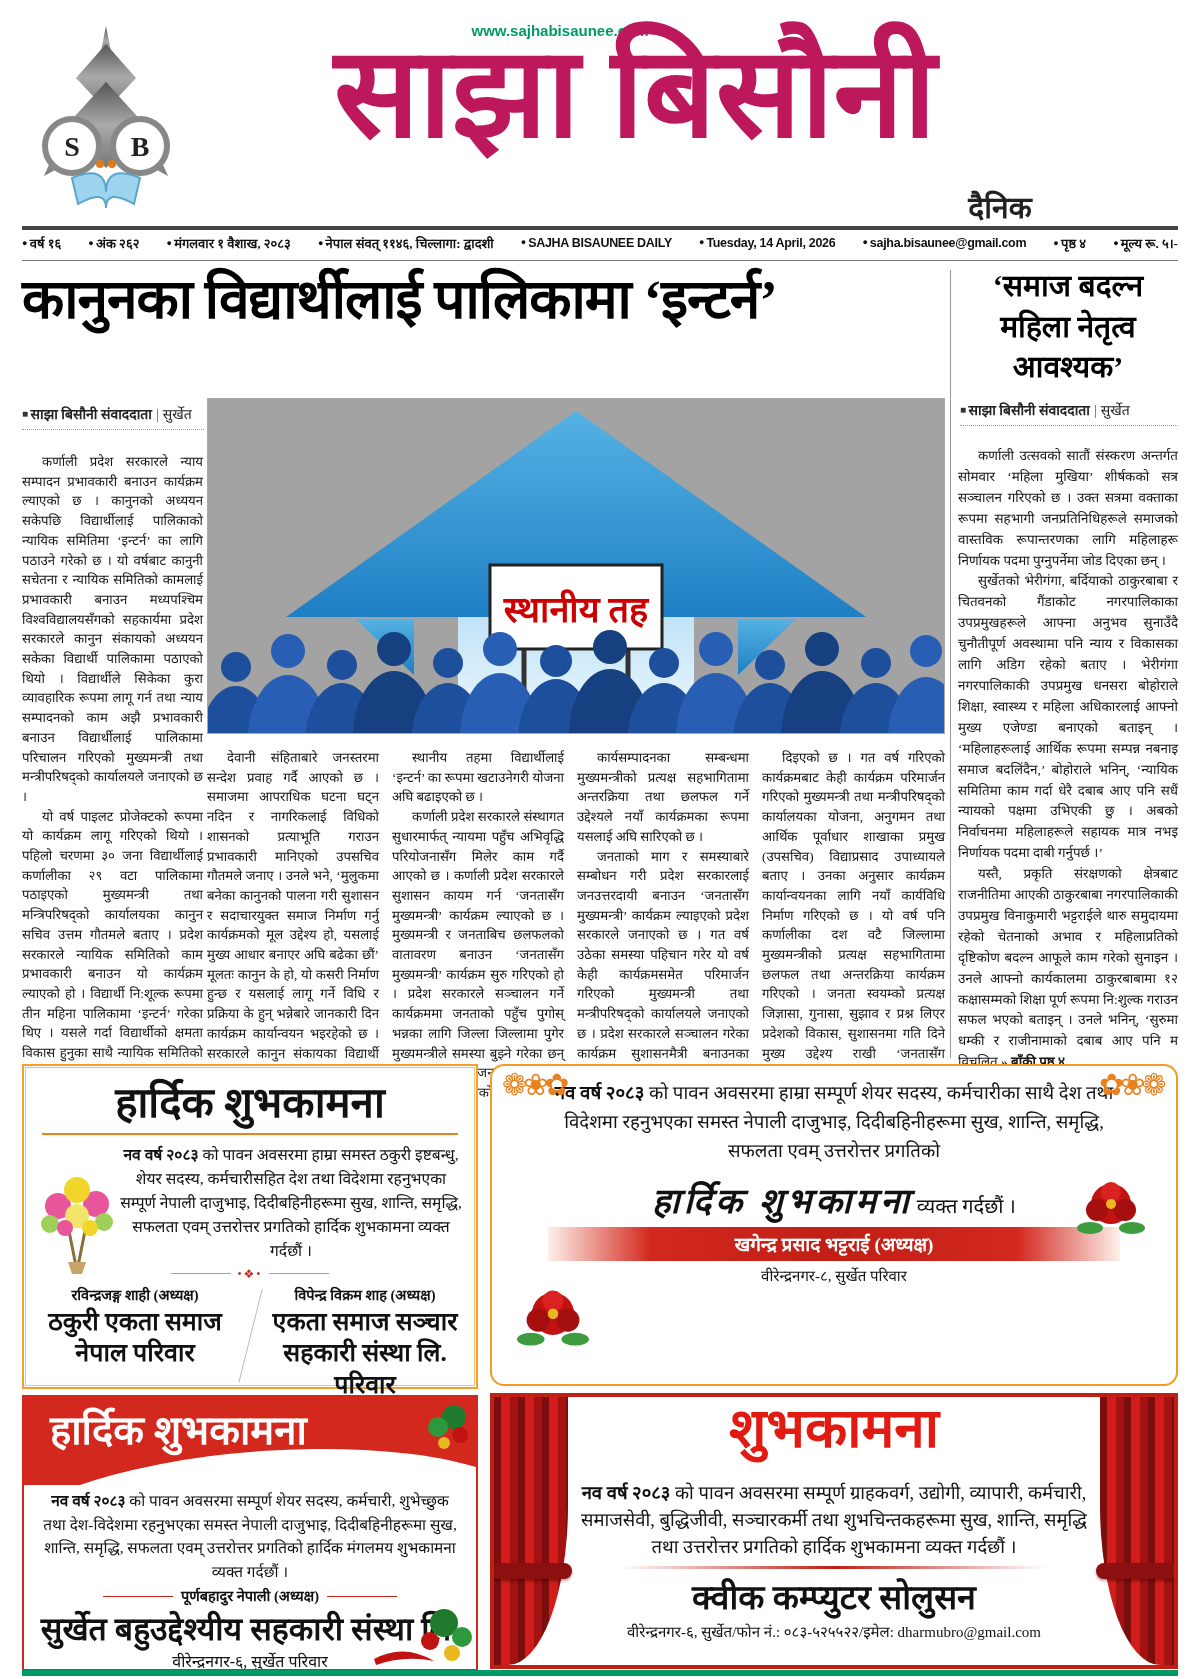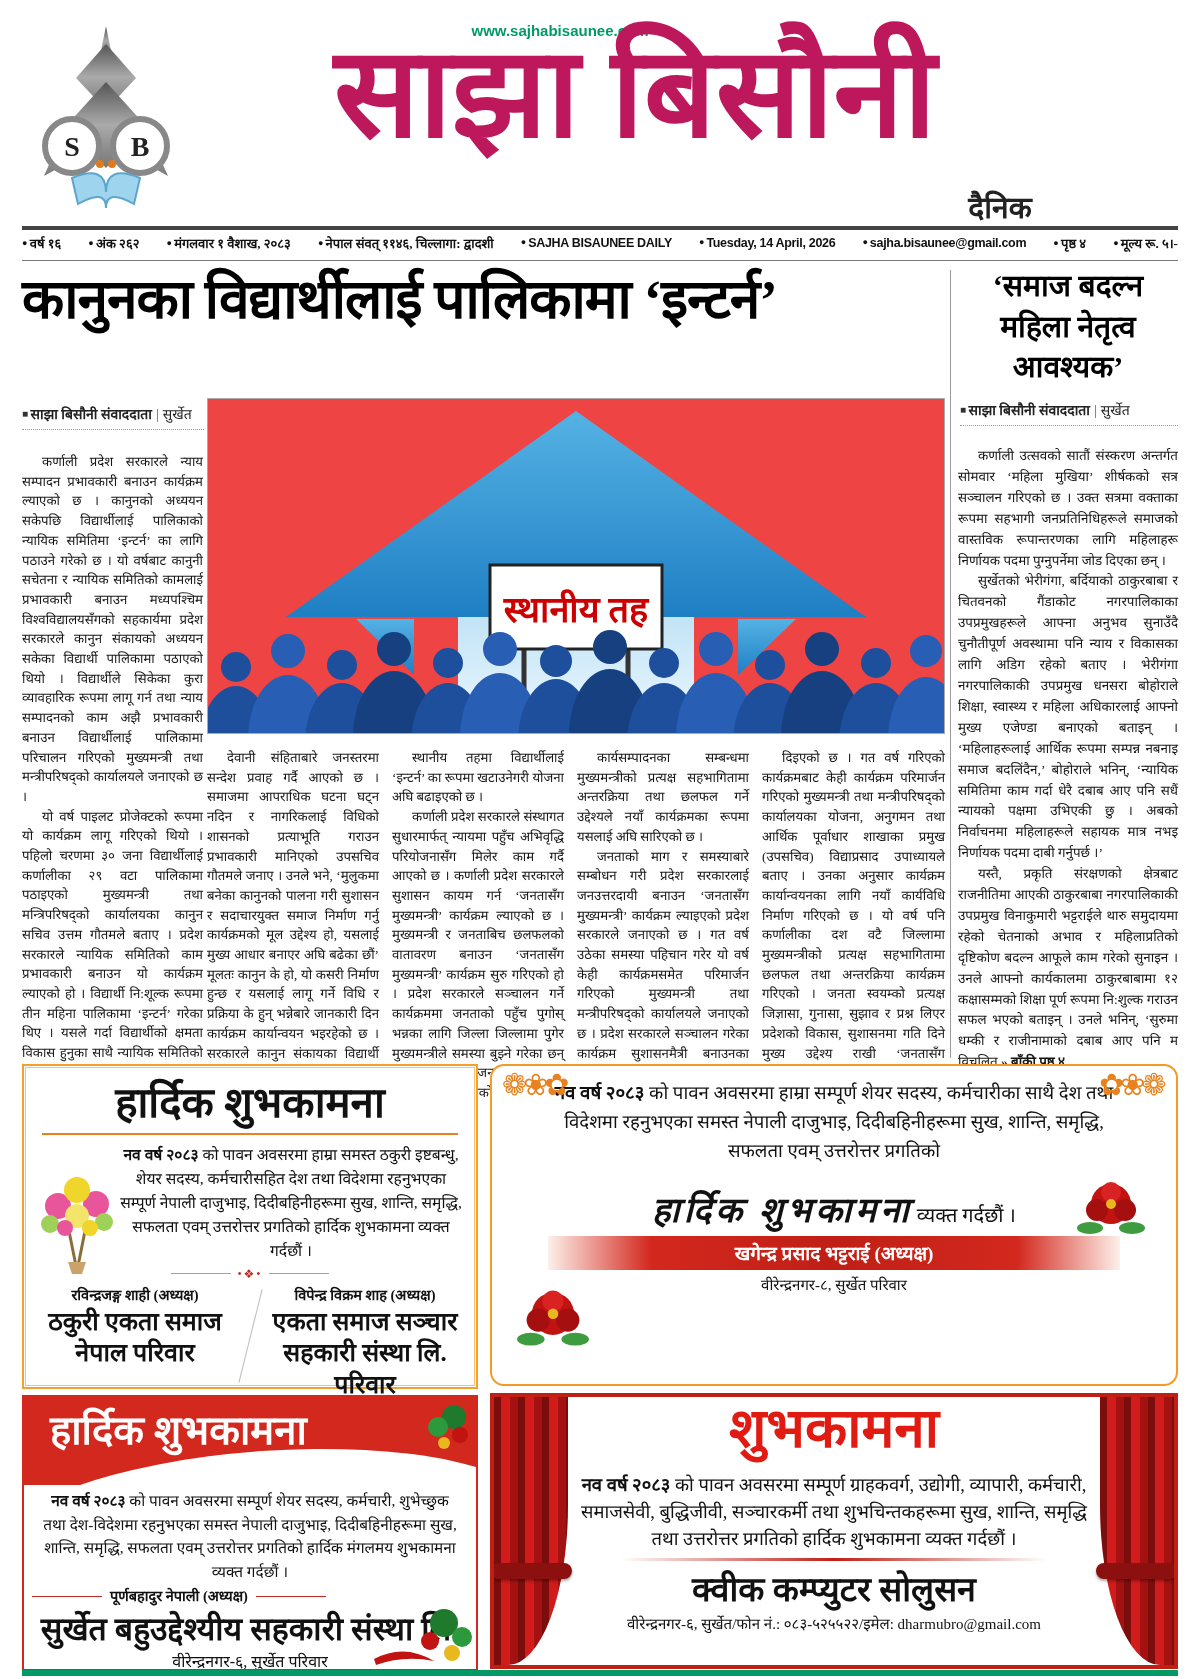--- a/index.html
+++ b/index.html
@@ -37,21 +37,21 @@
 
   .colx{position:absolute;font-size:13.2px;line-height:19.7px;text-align:justify;color:#161616;}
   .colx p{margin:0;text-indent:20px;}
   .col1{left:22px;top:452px;width:181px;height:608px;}
   .col2{left:207px;top:748px;width:172px;height:312px;}
   .col3{left:392px;top:748px;width:172px;height:312px;}
   .col4{left:577px;top:748px;width:172px;height:312px;}
   .col5{left:762px;top:748px;width:183px;height:312px;}
 
   .lead-image{position:absolute;left:207px;top:398px;width:738px;height:336px;
-    border:1px solid #aaa;background:#ef4444;box-sizing:border-box;overflow:hidden;}
+    border:1px solid #aaa;background:#a3a3a3;box-sizing:border-box;overflow:hidden;}
 
   .v-divider{position:absolute;left:950px;top:270px;width:1px;height:788px;background:#999;}
 
   
   .side-headline{position:absolute;left:956px;top:266px;width:224px;text-align:center;
     font-size:30px;font-weight:bold;line-height:1.35;color:#000;}
   .side-body{position:absolute;left:958px;top:446px;width:220px;height:612px;
     font-size:13.4px;line-height:20.9px;text-align:justify;color:#161616;}
   .side-body p{margin:0;text-indent:20px;}
   .cont-marker{font-weight:bold;}
@@ -72,55 +72,55 @@
   .ad1-sigs{display:flex;margin:2px 8px 0;position:relative;gap:24px;}
   .ad1-sig{width:50%;text-align:center;}
   .ad1-sig .name{font-size:14.5px;font-weight:bold;}
   .ad1-sig .org{font-size:25px;font-weight:bold;line-height:1.25;margin-top:2px;}
   .ad1-slash{position:absolute;left:50%;top:4px;height:96px;width:1px;background:#bbb;transform:rotate(14deg);}
   .bouquet{position:absolute;left:14px;top:100px;}
 
   
   .ad2{left:490px;top:1064px;width:688px;height:322px;border:2px solid #f59a26;border-radius:14px;}
   .ad2-body{margin:12px 60px 0;text-align:center;font-size:18.6px;line-height:29px;}
-  .ad2-highlight{margin:20px 0 2px;text-align:center;}
+  .ad2-highlight{margin:11px 0 2px;text-align:center;}
   .ad2-highlight .big{font-size:35px;font-weight:bold;letter-spacing:4px;font-style:italic;}
   .ad2-highlight .rest{font-size:20px;}
   .ad2-band{margin:4px 56px;padding:4px 0;text-align:center;color:#fff;font-size:19px;font-weight:bold;
     background:linear-gradient(90deg,#fdf0ea 0%,#d3281e 18%,#c01f15 50%,#d3281e 82%,#fdf0ea 100%);}
   .ad2-org{margin-top:2px;text-align:center;font-size:28px;font-weight:bold;}
   .ad2-addr{text-align:center;font-size:15px;margin-top:1px;}
   .corner-orn{position:absolute;color:#e8821e;font-size:30px;line-height:1;letter-spacing:-4px;}
   .corner-orn.tl{left:10px;top:4px;}
   .corner-orn.tr{right:10px;top:4px;transform:scaleX(-1);}
   .flower{position:absolute;}
 
   
   .ad3{left:22px;top:1395px;width:456px;height:276px;border:2px solid #d3281e;overflow:hidden;}
   .ad3-header{position:relative;height:88px;background:#d3281e;overflow:hidden;}
   .ad3-header .wave{position:absolute;left:-30px;bottom:-46px;width:540px;height:80px;background:#fff;
     border-radius:50% 50% 0 0 / 100% 100% 0 0;transform:rotate(-4deg);}
   .ad3-title{position:relative;color:#fff;font-size:40px;font-weight:bold;padding:4px 0 0 26px;z-index:2;}
   .ad3-body{margin:4px 16px 0;text-align:center;font-size:15.4px;line-height:23.5px;}
-  .ad3-sig{margin-top:2px;font-size:14.5px;font-weight:bold;}
+  .ad3-sig{margin-top:2px;text-align:center;font-size:14.5px;font-weight:bold;}
   .ad3-sig::before,.ad3-sig::after{content:"";display:inline-block;width:70px;border-top:1px solid #c4281c;vertical-align:4px;margin:0 8px;}
   .ad3-org{text-align:center;font-size:32px;font-weight:bold;margin-top:1px;}
   .ad3-addr{text-align:center;font-size:16px;margin-top:1px;}
 
   
   .ad4{left:490px;top:1393px;width:688px;height:276px;border:4px solid #c01f15;overflow:hidden;}
   .curtain{position:absolute;top:0;width:74px;height:100%;
     background:repeating-linear-gradient(90deg,#7c0d0d 0 7px,#d21b1b 7px 16px,#a31111 16px 24px);}
   .curtain.left{left:0;border-bottom-right-radius:60px 160px;}
   .curtain.right{right:0;border-bottom-left-radius:60px 160px;}
   .curtain .tie{position:absolute;left:-4px;right:-4px;top:62%;height:16px;background:#8d1010;
     border-radius:8px;box-shadow:0 2px 3px rgba(0,0,0,.35);}
   .ad4-inner{margin:0 86px;text-align:center;}
   .ad4-title{color:#e11b12;font-size:55px;font-weight:bold;margin-top:2px;line-height:1.1;}
-  .ad4-body{font-size:18.4px;line-height:27px;margin-top:12px;}
+  .ad4-body{font-size:18.4px;line-height:27px;margin-top:20px;}
   .ad4-div{height:3px;margin:5px 40px 4px;background:linear-gradient(90deg,#fff,#c01f15,#fff);}
   .ad4-org{font-size:34px;font-weight:bold;}
   .ad4-addr{font-size:15px;margin-top:2px;}
 
   .footer-bar{position:absolute;left:22px;top:1670px;width:1156px;height:6px;background:#019a67;}
 </style>
 </head>
 <body>
 
 <div class="page">

